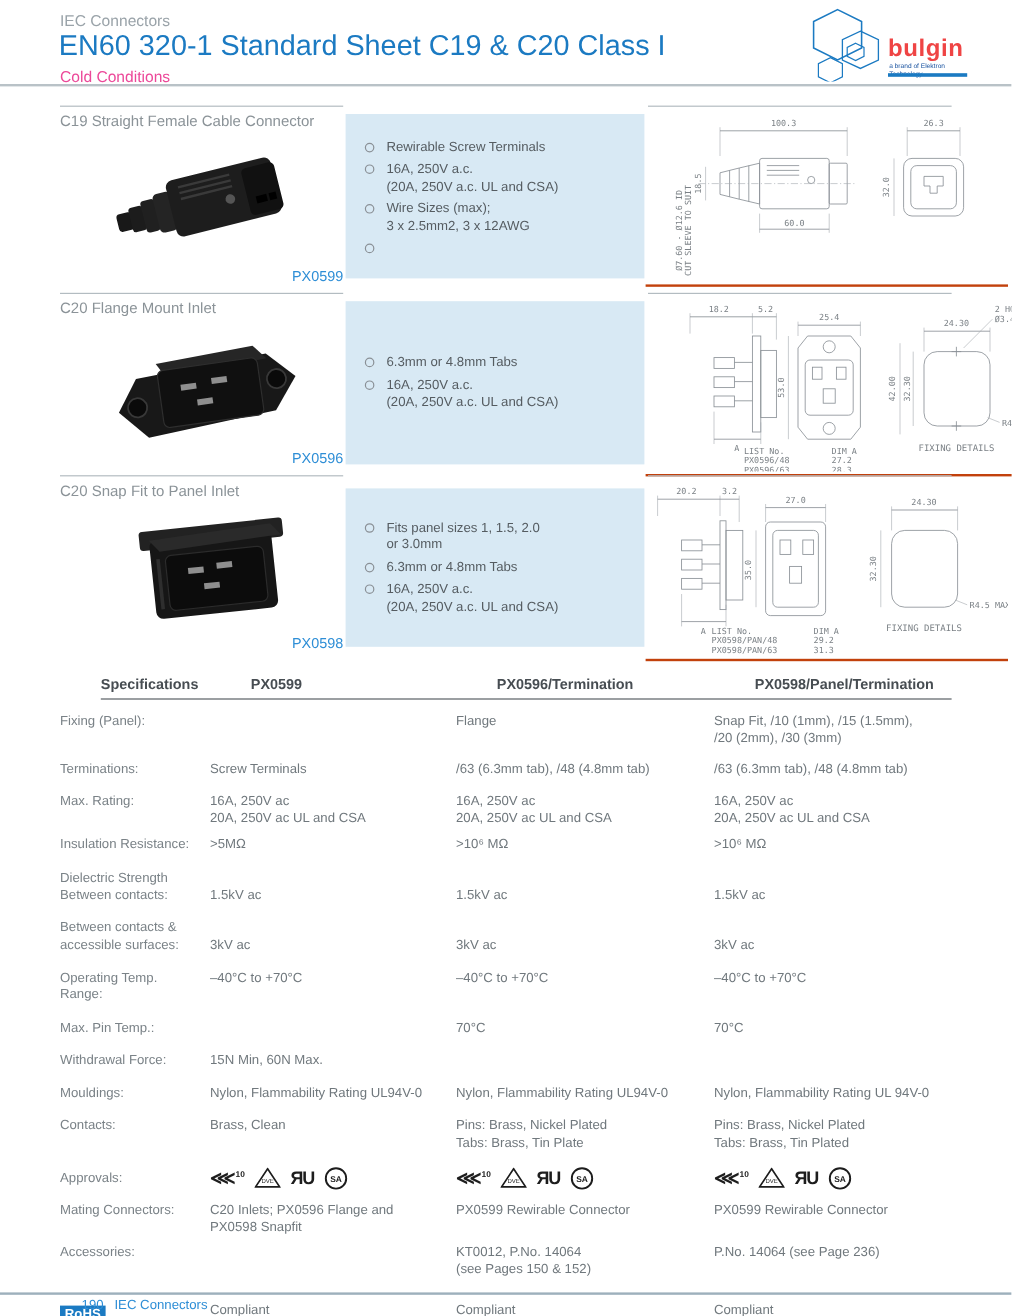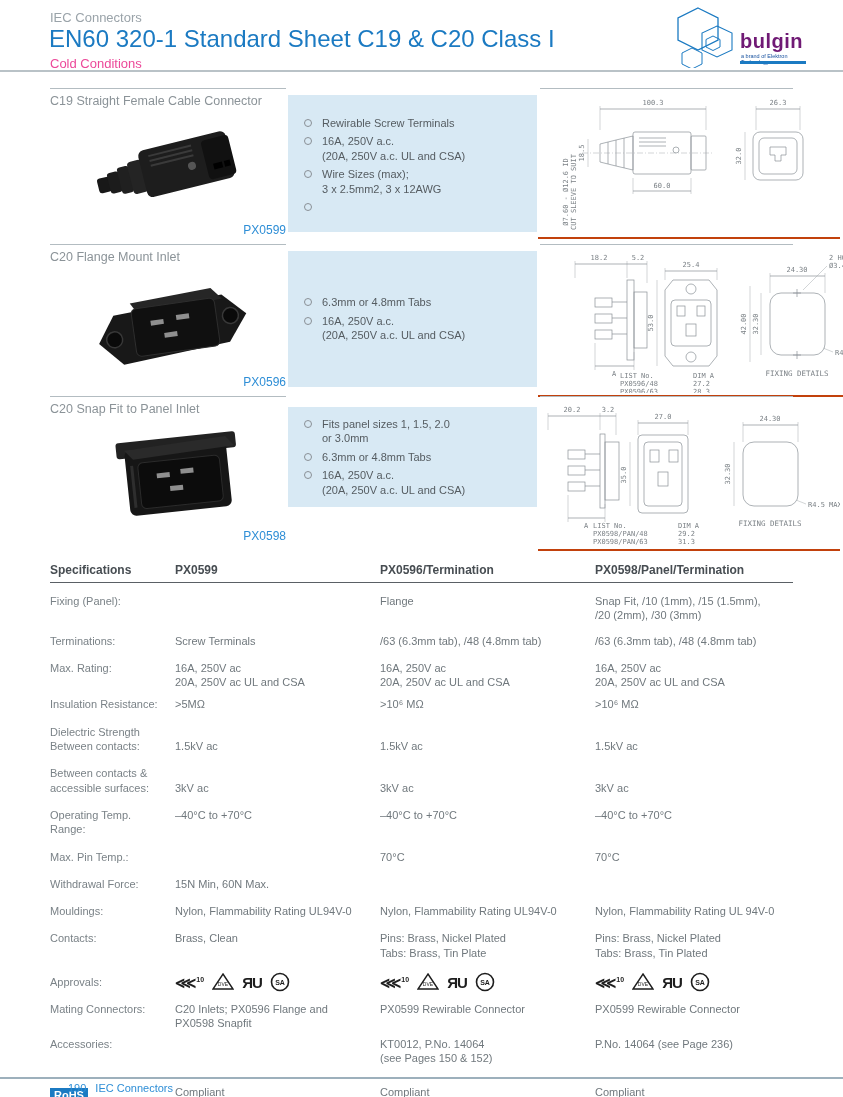--- a/index.html
+++ b/index.html
@@ -2,42 +2,42 @@
 <html><head>
 <meta charset="utf-8">
 <style>
   html,body{margin:0;padding:0;background:#fff;}
   body{width:843px;height:1097px;position:relative;font-family:"Liberation Sans",sans-serif;overflow:hidden;}
   .hdr-cat{position:absolute;left:50px;top:10px;font-size:13px;color:#9aa3a9;}
   .hdr-title{position:absolute;left:49px;top:25px;font-size:24px;color:#1b7ac2;}
   .hdr-sub{position:absolute;left:50px;top:56px;font-size:13px;color:#ec4899;}
   .hdr-rule{position:absolute;left:0;top:70px;width:843px;height:2px;background:#b9c2c7;}
   .logo{position:absolute;left:660px;top:4px;width:150px;height:64px;}
-  .logo-name{position:absolute;left:80px;top:26px;font-size:20px;font-weight:bold;color:#701a75;letter-spacing:.5px;text-align:center;}
+  .logo-name{position:absolute;left:80px;top:26px;font-size:20px;font-weight:bold;color:#ef4444;letter-spacing:.5px;text-align:center;}
   .logo-tag{position:absolute;left:81px;top:49px;font-size:5.5px;color:#16509e;}
   .logo-bar{position:absolute;left:80px;top:57px;width:66px;height:3px;background:#1b7ac2;}
   .section{position:absolute;left:0;width:843px;}
   .rule-l{position:absolute;left:50px;top:0;width:236px;height:1px;background:#b3bcc1;}
   .rule-r{position:absolute;left:540px;top:0;width:253px;height:1px;background:#b3bcc1;}
   .sec-title{position:absolute;left:50px;top:6px;font-size:12.5px;color:#8b9398;}
   .part-no{position:absolute;left:50px;width:236px;bottom:3px;text-align:right;font-size:12px;color:#2e8ed6;}
   .bluebox{position:absolute;left:288px;top:7px;width:249px;background:#d8e9f4;display:flex;flex-direction:column;justify-content:center;box-sizing:border-box;padding:10px 14px;}
   .bullet{display:flex;margin:2px 0;}
   .bdot{flex:0 0 8px;width:8px;height:8px;border:1.2px solid #8a9096;border-radius:50%;margin:3px 10px 0 2px;box-sizing:border-box;background:transparent;}
   .btxt{font-size:11px;color:#555c61;line-height:1.32;white-space:pre-line;}
   .photo{position:absolute;}
   .draw{position:absolute;left:538px;top:4px;width:302px;border-bottom:2px solid #c2410c;}
   .draw svg{display:block;}
   .dtx{font-family:"DejaVu Sans Mono",monospace;font-size:7px;fill:#7b8186;}
   .dtx2{font-family:"DejaVu Sans Mono",monospace;font-size:7.5px;fill:#7b8186;}
   .dln{stroke:#8a9096;stroke-width:.7;fill:none;}
   .dthin{stroke:#a4aaae;stroke-width:.5;fill:none;}
   .specs{position:absolute;left:50px;top:563px;width:743px;}
   .srow{display:grid;grid-template-columns:125px 205px 215px 1fr;column-gap:0;}
-  .shead{font-size:12px;font-weight:bold;color:#474d52;border-bottom:1.5px solid #5a6065;padding-bottom:5px;margin-bottom:11px;}
+  .shead{font-size:12px;font-weight:bold;color:#474d52;border-bottom:1.5px solid #5a6065;padding-bottom:5px;margin-bottom:11px;margin-left:34px;}
   .slabel{font-size:11px;color:#7a8287;white-space:pre-line;line-height:1.3;padding-right:6px;}
   .sval{font-size:11px;color:#70787d;white-space:pre-line;line-height:1.3;padding-right:10px;}
   .rohs{display:inline-block;background:#1b7ac2;color:#fff;font-size:11px;font-weight:bold;padding:1px 4px 2px 4px;}
   .appr{display:flex;align-items:center;gap:8px;height:26px;}
   .mk{font-weight:bold;color:#1d1d1d;font-size:15px;line-height:1;}
   .mk sup{font-size:7px;font-weight:bold;}
   .ul-mk{font-weight:900;color:#1d1d1d;font-size:15px;letter-spacing:-1px;}
   .ftr-rule{position:absolute;left:0;top:1077px;width:843px;height:1.5px;background:#9db0bc;}
   .ftr{position:absolute;left:68px;top:1082px;font-size:11px;color:#2e8ed6;}
   .ftr span{margin-right:9px;}
@@ -241,21 +241,21 @@
       <rect x="52" y="24" width="102" height="66" rx="6" fill="#161616"></rect>
       <polygon points="52,24 154,20 162,30 60,34" fill="#2a2a2a"></polygon>
       <rect x="64" y="38" width="82" height="46" rx="5" fill="#0c0c0c" stroke="#2b2b2b"></rect>
       <rect x="82" y="50" width="13" height="5" fill="#8f8f8f"></rect>
       <rect x="106" y="48" width="13" height="5" fill="#8f8f8f"></rect>
       <rect x="94" y="64" width="13" height="5" fill="#8f8f8f"></rect>
       <line x1="58" y1="40" x2="58" y2="82" stroke="#2e2e2e" stroke-width="3"></line>
     </g>
   </svg>
   <div class="part-no">PX0598</div>
-  <div class="bluebox" style="height:100px;top:11px;">
+  <div class="bluebox" style="height:132px;top:11px;">
     <div class="bullet">
         <span class="bdot"></span>
         <span class="btxt">Fits panel sizes 1, 1.5, 2.0
 or 3.0mm</span>
       </div>
     <div class="bullet">
         <span class="bdot"></span>
         <span class="btxt">6.3mm or 4.8mm Tabs</span>
       </div>
     <div class="bullet">

